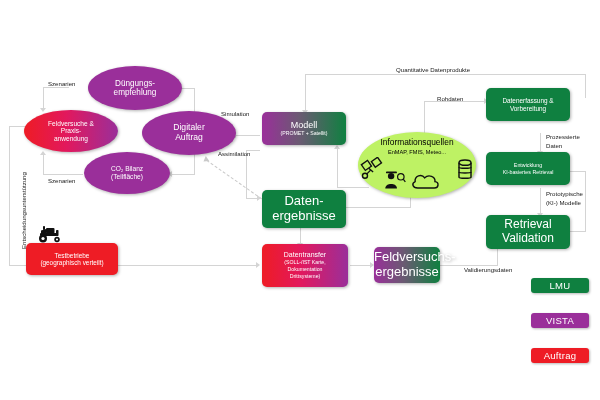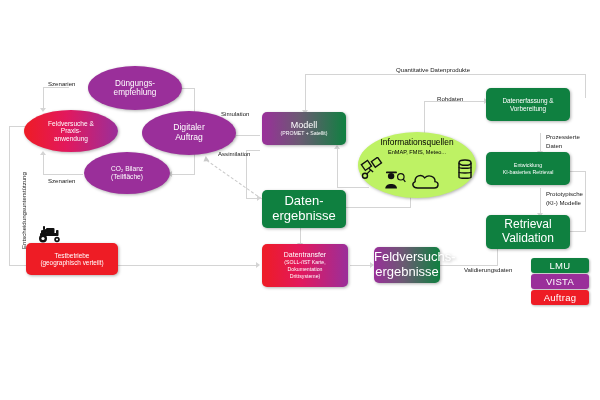--- a/index.html
+++ b/index.html
@@ -60,20 +60,21 @@
     transform-origin:0 0;transform:rotate(-90deg);
   }
 
   
   .legend{position:absolute;left:531px;top:258px;width:58px;}
   .legend .chip{
     height:15px;margin-bottom:1px;border-radius:3px;
     display:flex;align-items:center;justify-content:center;
     color:#fff;font-size:9.5px;letter-spacing:.3px;
     filter:drop-shadow(1px 1px 1px rgba(0,0,0,.28));
+    margin-top:20px;
   }
 
   
   .tractor{position:absolute;left:36px;top:226px;width:30px;height:17px;}
 </style>
 </head>
 <body>
 
 <div id="canvas">
 

